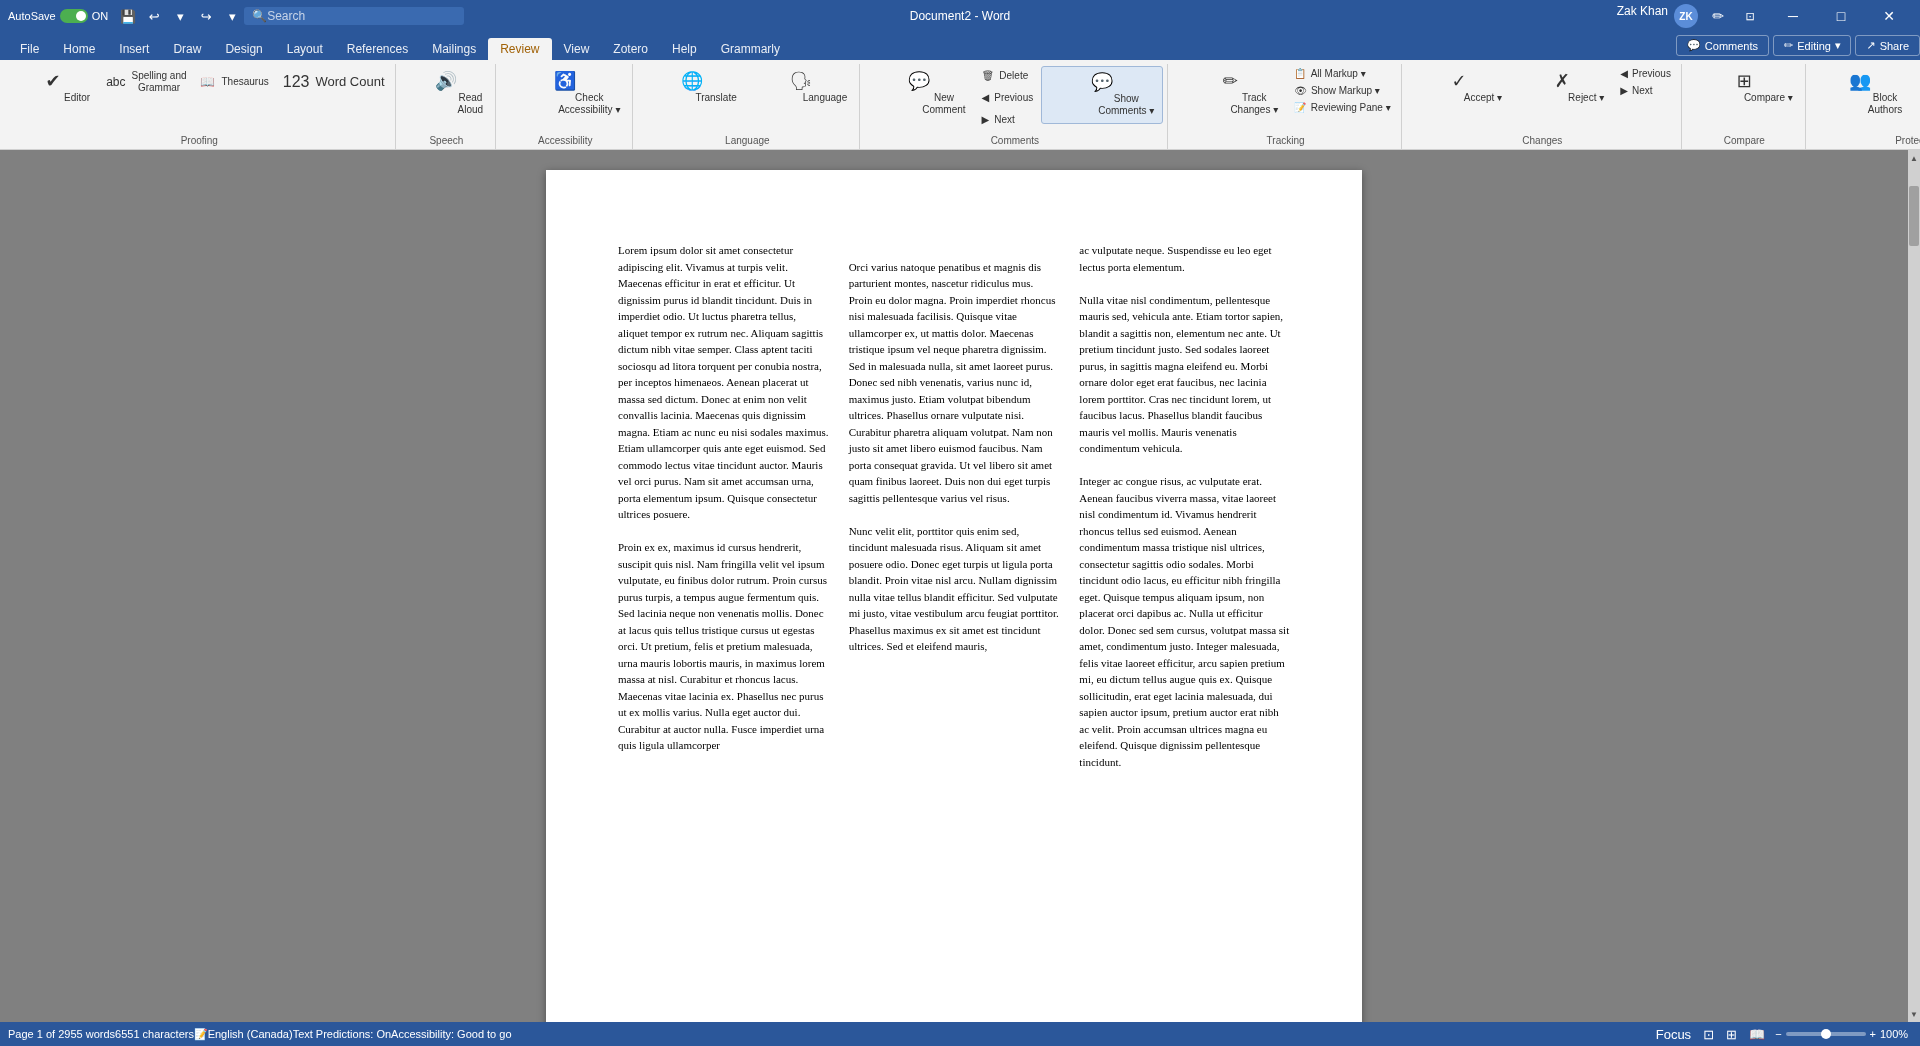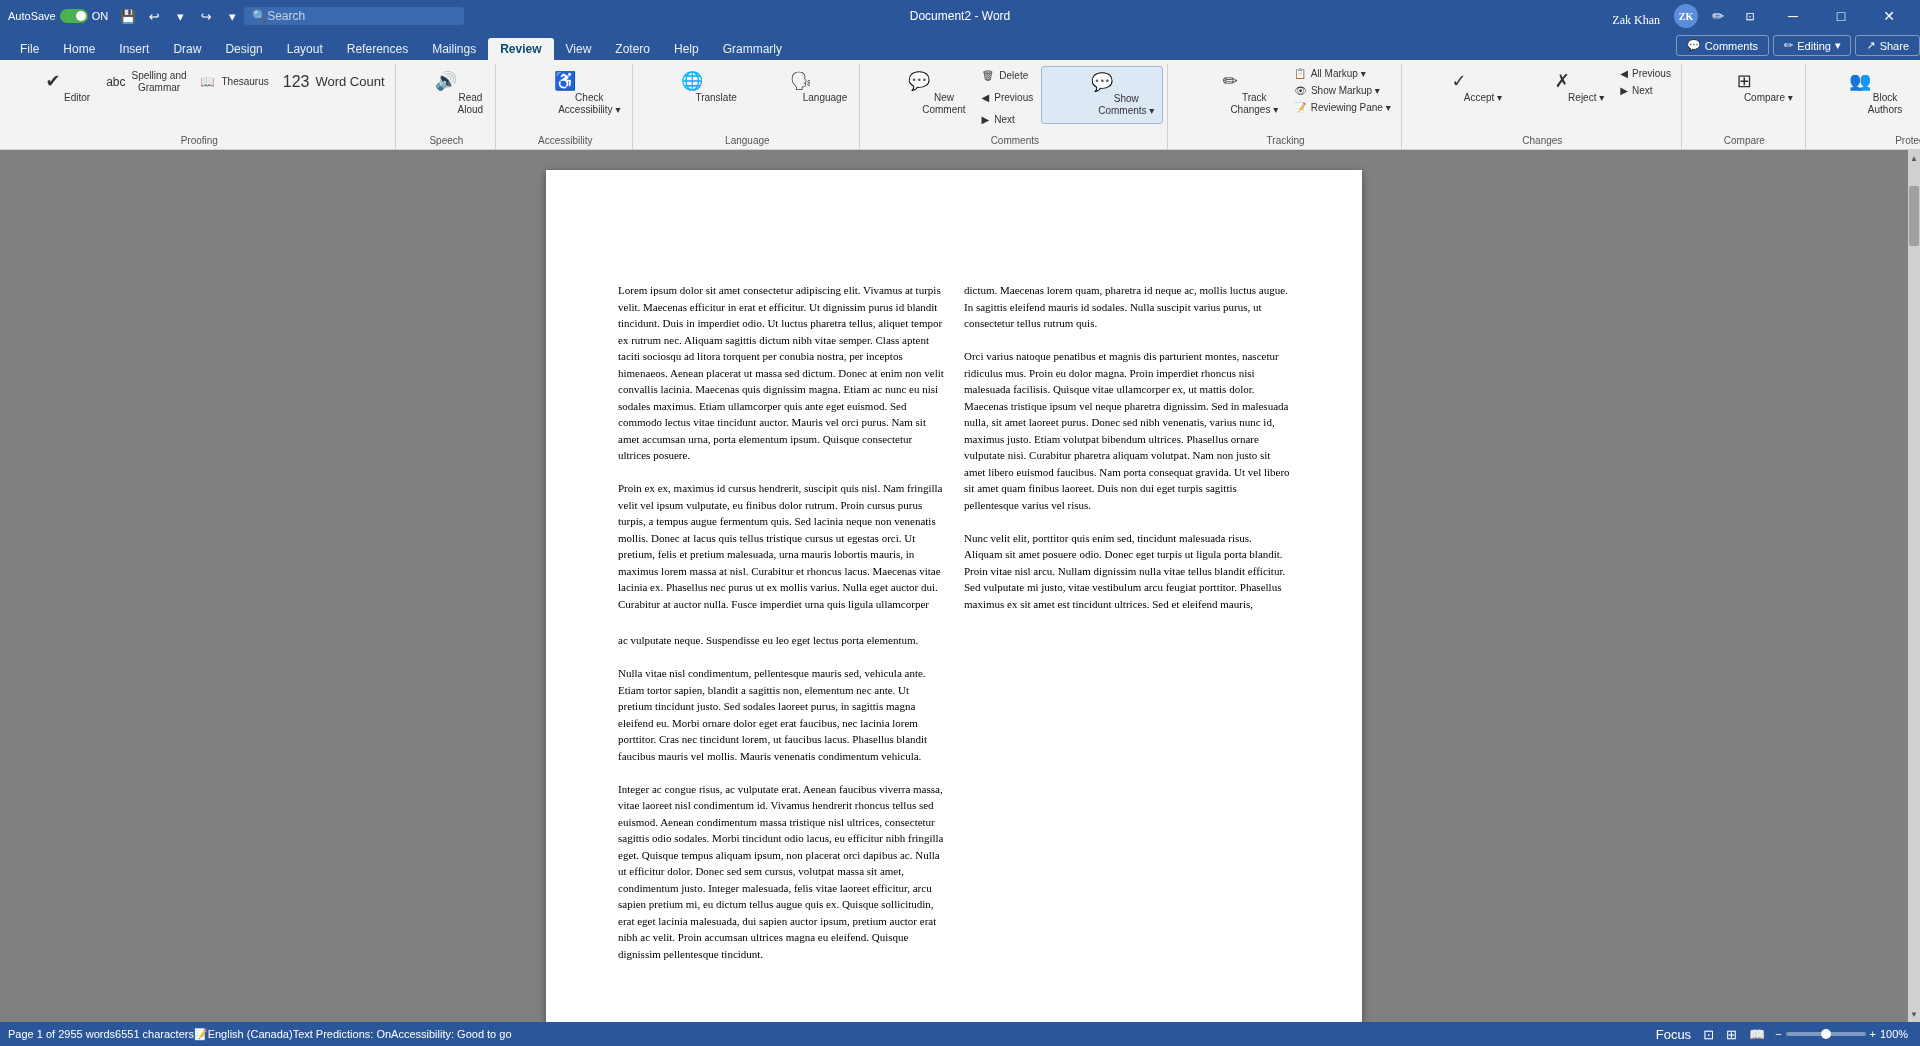--- a/index.html
+++ b/index.html
@@ -21,39 +21,39 @@
     .autosave-toggle { display: flex; align-items: center; gap: 4px; font-size: 11px; }
     .toggle-on { background: #4CAF50; border-radius: 8px; width: 28px; height: 14px; display: inline-block; position: relative; }
     .toggle-on::after { content: ''; position: absolute; right: 2px; top: 2px; width: 10px; height: 10px; background: white; border-radius: 50%; }
     .search-box { display: flex; align-items: center; background: #3a6ab0; border-radius: 3px; padding: 2px 8px; width: 220px; }
     .search-box input { background: transparent; border: none; outline: none; color: white; font-size: 12px; width: 180px; }
     .search-box input::placeholder { color: rgba(255,255,255,0.7); }
     .window-controls { display: flex; gap: 2px; }
     .win-btn { width: 46px; height: 32px; display: flex; align-items: center; justify-content: center; cursor: pointer; color: white; font-size: 14px; }
     .undo-btns { display: flex; align-items: center; gap: 2px; }
     .undo-btn { width: 24px; height: 24px; display: flex; align-items: center; justify-content: center; border-radius: 3px; cursor: pointer; color: white; font-size: 13px; }
-    .user-area { display: flex; align-items: flex-end; gap: 14px; font-size: 12px; font-family: Liberation Serif, serif; }
+    .user-area { display: flex; align-items: flex-start; gap: 6px; font-size: 12px; }
     .user-avatar { width: 24px; height: 24px; border-radius: 50%; background: #5b8dd9; display: flex; align-items: center; justify-content: center; font-size: 10px; font-weight: bold; }
 
     
     .ribbon-tabs {
       height: 28px;
       background: #2b579a;
       display: flex;
       align-items: flex-end;
       padding-left: 8px;
     }
     .ribbon-tab {
       padding: 4px 12px 4px 12px;
       font-size: 12px;
       color: rgba(255,255,255,0.9);
       cursor: pointer;
       border-radius: 3px 3px 0 0;
     }
-    .ribbon-tab.active { background: #f3f3f3; color: #0c4a6e; font-weight: 700; }
+    .ribbon-tab.active { background: #f3f3f3; color: #a16207; font-weight: 400; }
     .ribbon-tab-right { margin-left: auto; display: flex; align-items: center; gap: 4px; padding-bottom: 4px; }
     .ribbon-action-btn {
       display: flex; align-items: center; gap: 4px;
       padding: 3px 10px; border: 1px solid rgba(255,255,255,0.4);
       border-radius: 3px; color: white; font-size: 11px; cursor: pointer;
     }
 
     
     .ribbon {
       height: 90px;
@@ -113,21 +113,21 @@
     .doc-scroll::-webkit-scrollbar-thumb { background: #a0a0a0; }
     .page {
       background: white;
       width: 816px;
       min-height: 1056px;
       box-shadow: 0 2px 8px rgba(0,0,0,0.4);
       padding: 72px 72px 72px 72px;
       position: relative;
     }
     .page-content { font-size: 11px; line-height: 1.5; color: #000; font-family: 'Times New Roman', Times, serif; }
-    .page-columns { display: grid; grid-template-columns: 1fr 1fr; gap: 20px; margin-top: 40px; }
+    .page-columns { display: grid; grid-template-columns: 1fr 1fr 1fr; gap: 20px; }
     .scrollbar-right {
       width: 12px; background: #d0d0d0;
       display: flex; flex-direction: column; align-items: center;
     }
     .scrollbar-arrow { width: 12px; height: 16px; display: flex; align-items: center; justify-content: center; font-size: 8px; cursor: pointer; color: #555; }
     .scrollbar-track { flex: 1; width: 12px; position: relative; }
     .scrollbar-thumb { width: 10px; height: 60px; background: #a0a0a0; border-radius: 2px; margin: 0 auto; margin-top: 20px; }
 
     
     .status-bar {
@@ -402,21 +402,20 @@
   <div class="doc-scroll">
     <div class="page">
       <div class="page-content">
         <div class="page-columns">
           <div>
             <p>Lorem ipsum dolor sit amet consectetur adipiscing elit. Vivamus at turpis velit. Maecenas efficitur in erat et efficitur. Ut dignissim purus id blandit tincidunt. Duis in imperdiet odio. Ut luctus pharetra tellus, aliquet tempor ex rutrum nec. Aliquam sagittis dictum nibh vitae semper. Class aptent taciti sociosqu ad litora torquent per conubia nostra, per inceptos himenaeos. Aenean placerat ut massa sed dictum. Donec at enim non velit convallis lacinia. Maecenas quis dignissim magna. Etiam ac nunc eu nisi sodales maximus. Etiam ullamcorper quis ante eget euismod. Sed commodo lectus vitae tincidunt auctor. Mauris vel orci purus. Nam sit amet accumsan urna, porta elementum ipsum. Quisque consectetur ultrices posuere.</p>
             <br>
             <p>Proin ex ex, maximus id cursus hendrerit, suscipit quis nisl. Nam fringilla velit vel ipsum vulputate, eu finibus dolor rutrum. Proin cursus purus turpis, a tempus augue fermentum quis. Sed lacinia neque non venenatis mollis. Donec at lacus quis tellus tristique cursus ut egestas orci. Ut pretium, felis et pretium malesuada, urna mauris lobortis mauris, in maximus lorem massa at nisl. Curabitur et rhoncus lacus. Maecenas vitae lacinia ex. Phasellus nec purus ut ex mollis varius. Nulla eget auctor dui. Curabitur at auctor nulla. Fusce imperdiet urna quis ligula ullamcorper</p>
           </div>
           <div>
-            <p>dictum. Maecenas lorem quam, pharetra id neque ac, mollis luctus augue. In sagittis eleifend mauris id sodales. Nulla suscipit varius purus, ut consectetur tellus rutrum quis.</p>
             <br>
             <p>Orci varius natoque penatibus et magnis dis parturient montes, nascetur ridiculus mus. Proin eu dolor magna. Proin imperdiet rhoncus nisi malesuada facilisis. Quisque vitae ullamcorper ex, ut mattis dolor. Maecenas tristique ipsum vel neque pharetra dignissim. Sed in malesuada nulla, sit amet laoreet purus. Donec sed nibh venenatis, varius nunc id, maximus justo. Etiam volutpat bibendum ultrices. Phasellus ornare vulputate nisi. Curabitur pharetra aliquam volutpat. Nam non justo sit amet libero euismod faucibus. Nam porta consequat gravida. Ut vel libero sit amet quam finibus laoreet. Duis non dui eget turpis sagittis pellentesque varius vel risus.</p>
             <br>
             <p>Nunc velit elit, porttitor quis enim sed, tincidunt malesuada risus. Aliquam sit amet posuere odio. Donec eget turpis ut ligula porta blandit. Proin vitae nisl arcu. Nullam dignissim nulla vitae tellus blandit efficitur. Sed vulputate mi justo, vitae vestibulum arcu feugiat porttitor. Phasellus maximus ex sit amet est tincidunt ultrices. Sed et eleifend mauris,</p>
           </div>
           <div>
             <p>ac vulputate neque. Suspendisse eu leo eget lectus porta elementum.</p>
             <br>
             <p>Nulla vitae nisl condimentum, pellentesque mauris sed, vehicula ante. Etiam tortor sapien, blandit a sagittis non, elementum nec ante. Ut pretium tincidunt justo. Sed sodales laoreet purus, in sagittis magna eleifend eu. Morbi ornare dolor eget erat faucibus, nec lacinia lorem porttitor. Cras nec tincidunt lorem, ut faucibus lacus. Phasellus blandit faucibus mauris vel mollis. Mauris venenatis condimentum vehicula.</p>
             <br>

